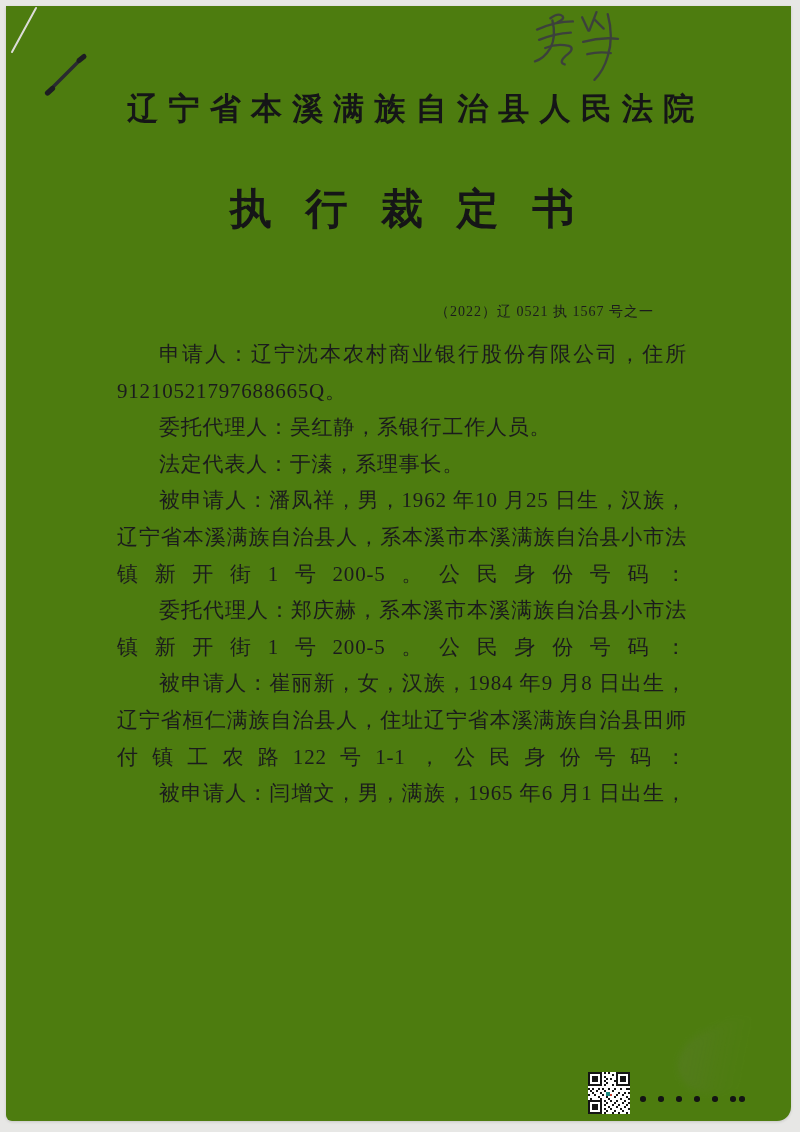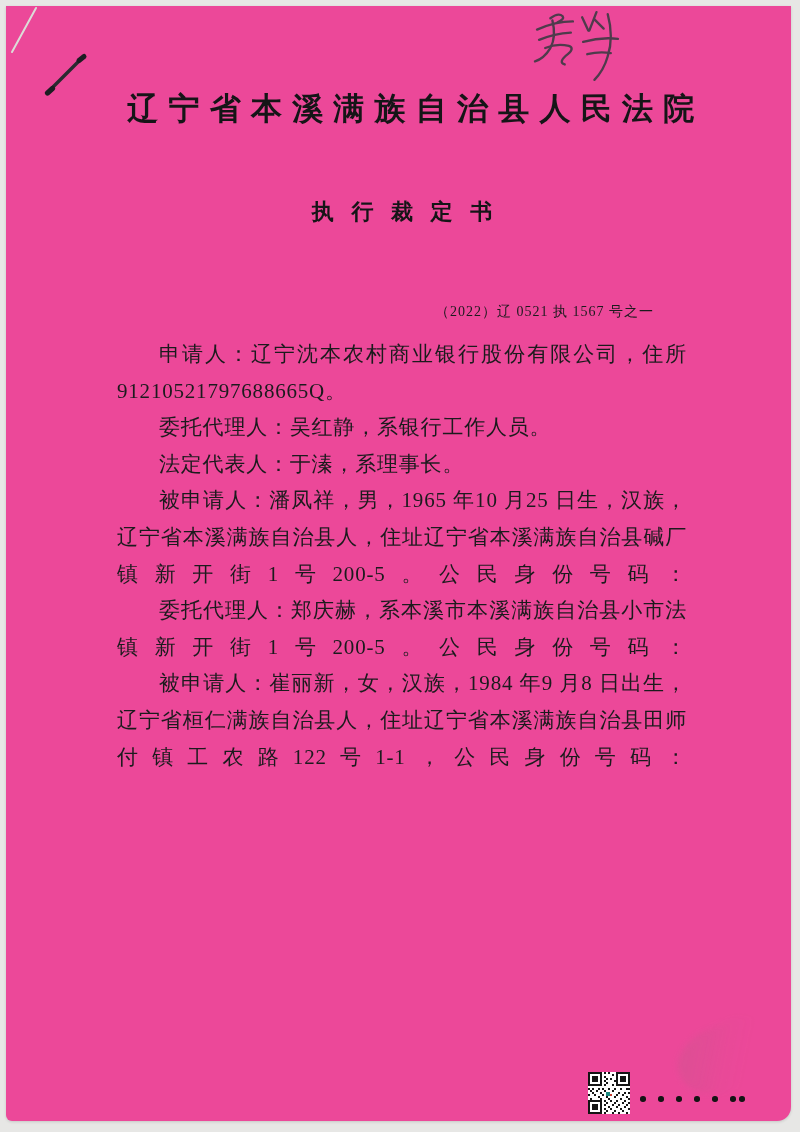--- a/index.html
+++ b/index.html
@@ -3,43 +3,43 @@
 <meta charset="utf-8">
 <style>
   html,body{margin:0;padding:0;}
   body{
     width:800px;height:1132px;position:relative;overflow:hidden;
     background:#e7e7e5;
     font-family:"Liberation Serif","DejaVu Serif",serif;
   }
   .page{
     position:absolute;left:6px;top:6px;right:9px;bottom:11px;
-    background:#ec4899;
+    background:#4d7c0f;
     border-radius:0 0 14px 6px;
     box-shadow:0 1px 3px rgba(0,0,0,.14);
   }
   .content{
     position:relative;
     padding:84px 104px 0 111px;
     color:#1b1b1d;
   }
   .court-name{
     margin:0;
     font-family:"Liberation Sans","DejaVu Sans",sans-serif;
     font-weight:700;
     font-size:31px;line-height:38px;
     letter-spacing:0.33em;text-indent:0.33em;
     text-align:center;white-space:nowrap;
     color:#151517;
   }
   .doc-title{
     margin:62px 0 0 0;
-    font-family:Liberation Serif, serif;
+    font-family:Liberation Mono, monospace;
     font-weight:700;
-    font-size:22px;line-height:44px;
+    font-size:42px;line-height:44px;
     letter-spacing:0.8em;text-indent:0.8em;
     text-align:center;white-space:nowrap;
     color:#151517;
   }
   .case-no{
     margin-top:60px;margin-bottom:6px;
     height:36px;line-height:36px;
     font-size:14px;
     text-align:right;padding-right:33px;
     letter-spacing:1px;white-space:nowrap;
@@ -119,28 +119,29 @@
   <div class="content">
     <h1 class="court-name">辽宁省本溪满族自治县人民法院</h1>
     <h2 class="doc-title">执行裁定书</h2>
 
     <div class="case-no">（2022）辽 0521 执 1567 号之一</div>
 
     <div class="ln jst indent">申请人：辽宁沈本农村商业银行股份有限公司，住所地：</div>
     <div class="ln">91210521797688665Q。</div>
     <div class="ln indent">委托代理人：吴红静，系银行工作人员。</div>
     <div class="ln indent">法定代表人：于溱，系理事长。</div>
-    <div class="ln jst indent">被申请人：潘凤祥，男，1965 年10 月25 日生，汉族，</div>
-    <div class="ln jst">辽宁省本溪满族自治县人，住址辽宁省本溪满族自治县碱厂</div>
+    <div class="ln jst indent">被申请人：潘凤祥，男，1962 年10 月25 日生，汉族，</div>
+    <div class="ln jst">辽宁省本溪满族自治县人，系本溪市本溪满族自治县小市法</div>
     <div class="ln jst">镇新开街1号200-5。公民身份号码：210521196510251375。</div>
     <div class="ln jst indent">委托代理人：郑庆赫，系本溪市本溪满族自治县小市法</div>
     <div class="ln jst">镇新开街1号200-5。公民身份号码：210422196903022427。</div>
     <div class="ln jst indent">被申请人：崔丽新，女，汉族，1984 年9 月8 日出生，</div>
     <div class="ln jst">辽宁省桓仁满族自治县人，住址辽宁省本溪满族自治县田师</div>
     <div class="ln jst">付镇工农路122号1-1，公民身份号码：210522198409083229。</div>
+    <div class="ln jst indent">被申请人：闫增文，男，满族，1965 年6 月1 日出生，</div>
   </div>
 
   <div class="corner-crease"></div>
 
   <svg class="qr" viewBox="0 0 21 21" shape-rendering="crispEdges">
     <rect width="21" height="21" fill="#ffffff"></rect>
     <g fill="#141414">
       <path fill-rule="evenodd" d="M0,0h7v7h-7z M1,1v5h5v-5z"></path>
       <rect x="2" y="2" width="3" height="3"></rect>
       <path fill-rule="evenodd" d="M14,0h7v7h-7z M15,1v5h5v-5z"></path>

